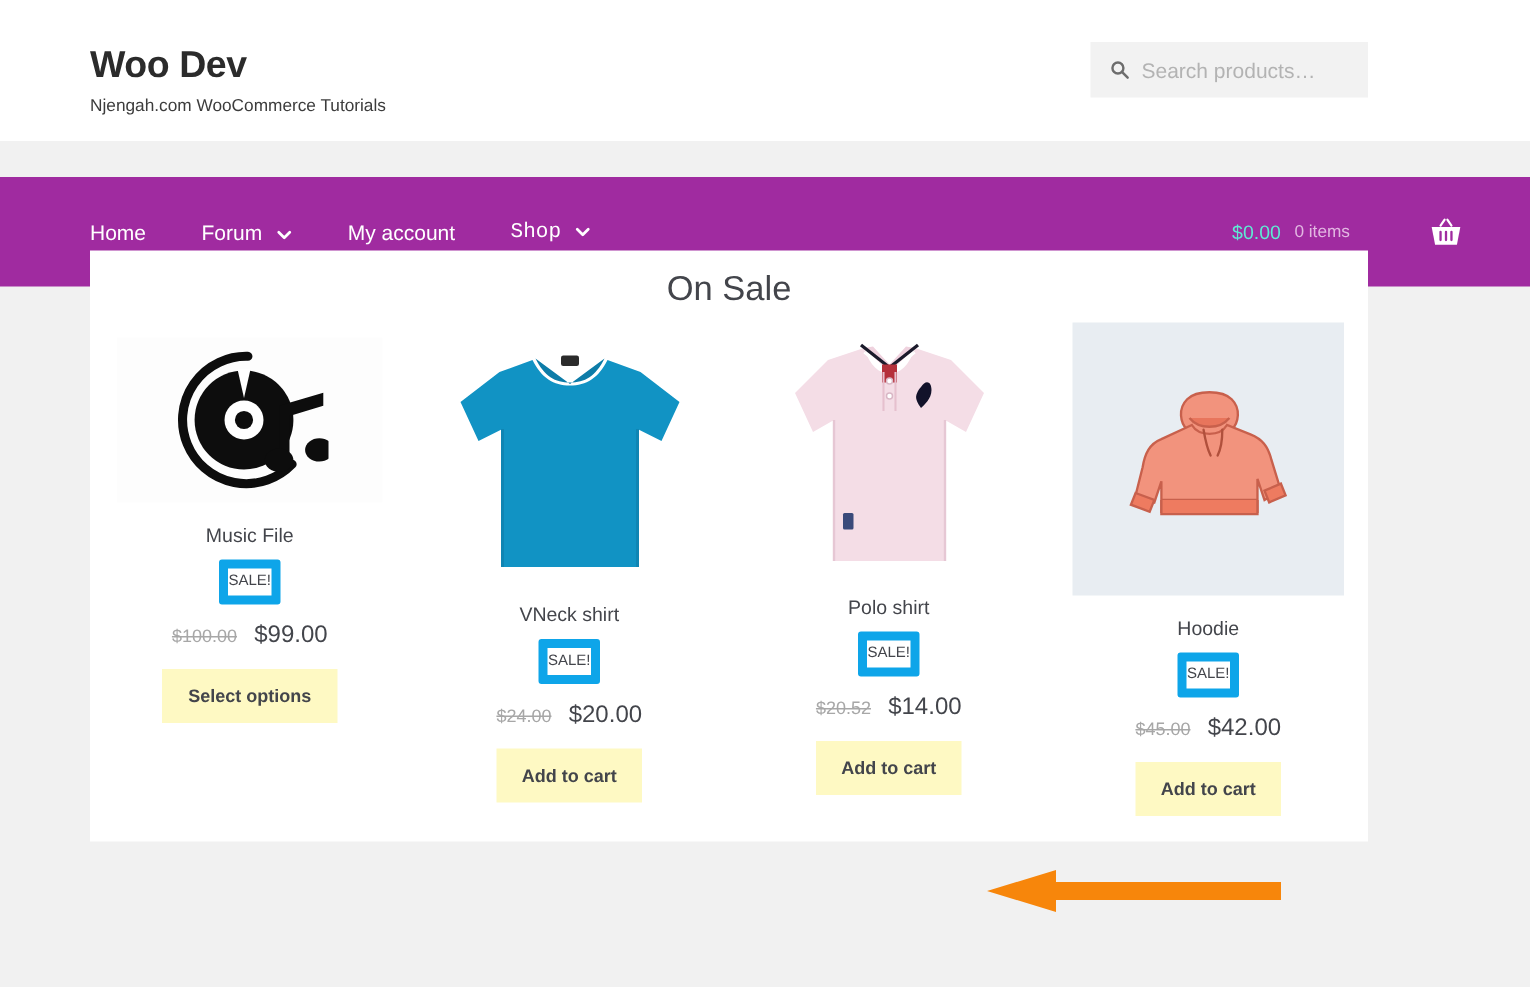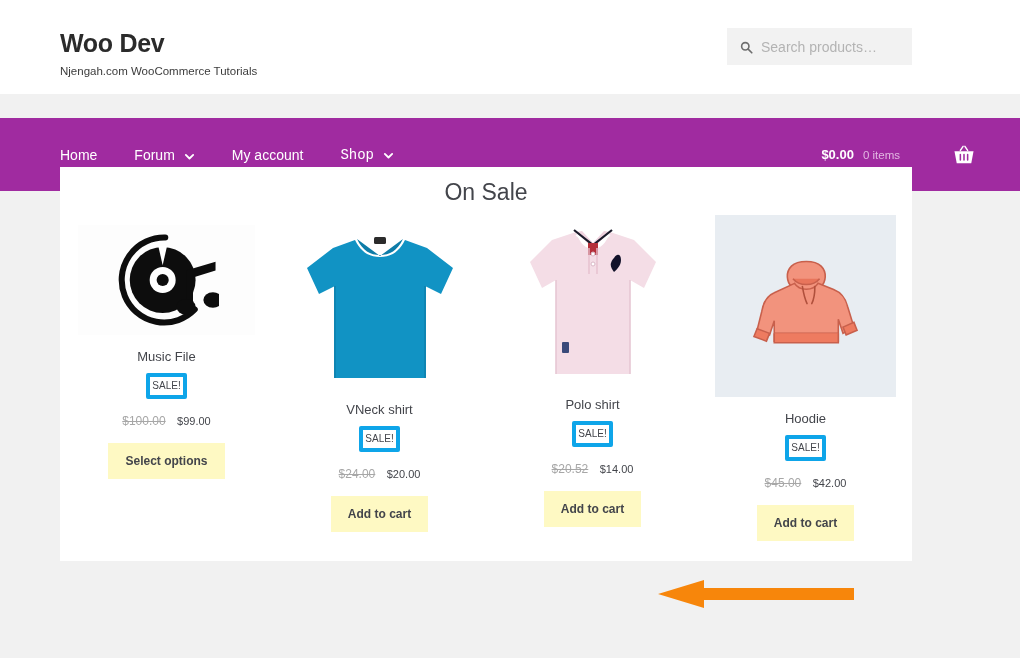--- a/index.html
+++ b/index.html
@@ -53,21 +53,21 @@
   }
   .nav-item:last-child { margin-right: 0; font-family: Liberation Mono, monospace; }
   .nav-caret {
     display: inline-block; margin-left: 9px; width: 11px; height: 11px;
     color: #ffffff;
   }
   .cart-block {
     position: absolute; right: 45px; top: 0; height: 73px;
     display: flex; align-items: center;
   }
-  .cart-amount { color: #ffffff; font-size: 13px; font-weight: bold; }
+  .cart-amount { color: #5eead4; font-size: 13px; font-weight: normal; }
   .cart-count { color: #e2b7e2; font-size: 11.5px; margin-left: 9px; }
   .cart-icon { margin-left: 53px; width: 22px; height: 20px; color: #ffffff; }
 
   
   .content {
     position: absolute; left: 60px; top: 167px;
     width: 852px; height: 394px; background: #ffffff;
   }
   .section-title {
     text-align: center; font-size: 23px; color: #43454b;
@@ -82,32 +82,32 @@
 
   .prod-thumb {
     margin: 0 auto; position: relative; overflow: hidden;
   }
   .prod-name {
     text-align: center; font-size: 13px; color: #43454b;
     margin-top: 14px; line-height: 16px;
   }
   .sale-badge {
     display: block; width: 41px; margin: 8px auto 0;
-    border: 4px solid #0ea5e9; border-radius: 2px;
+    border: 6px solid #0ea5e9; border-radius: 2px;
     text-align: center; font-size: 10px; color: #43454b;
     padding: 3px 0 4px; background: #ffffff; line-height: 11px;
   }
   .prices {
     text-align: center; margin-top: 13px; line-height: 15px; white-space: nowrap;
   }
   .price-old {
     font-size: 12px; color: #a7a7a7; text-decoration: line-through;
     margin-right: 7px;
   }
-  .price-new { font-size: 11px; color: #43454b; }
+  .price-new { font-size: 16px; color: #43454b; }
   .prod-btn {
     display: block; margin: 14px auto 0; background: #fef9c3;
     border: none; font-family: "Liberation Sans", sans-serif;
     font-size: 12px; font-weight: bold; color: #43454b;
     padding: 11px 17px; cursor: pointer; line-height: 14px;
   }
 
   
   .thumb-music { width: 177px; height: 110px; background: #fdfdfd;
                  display: flex; align-items: center; justify-content: center; }

